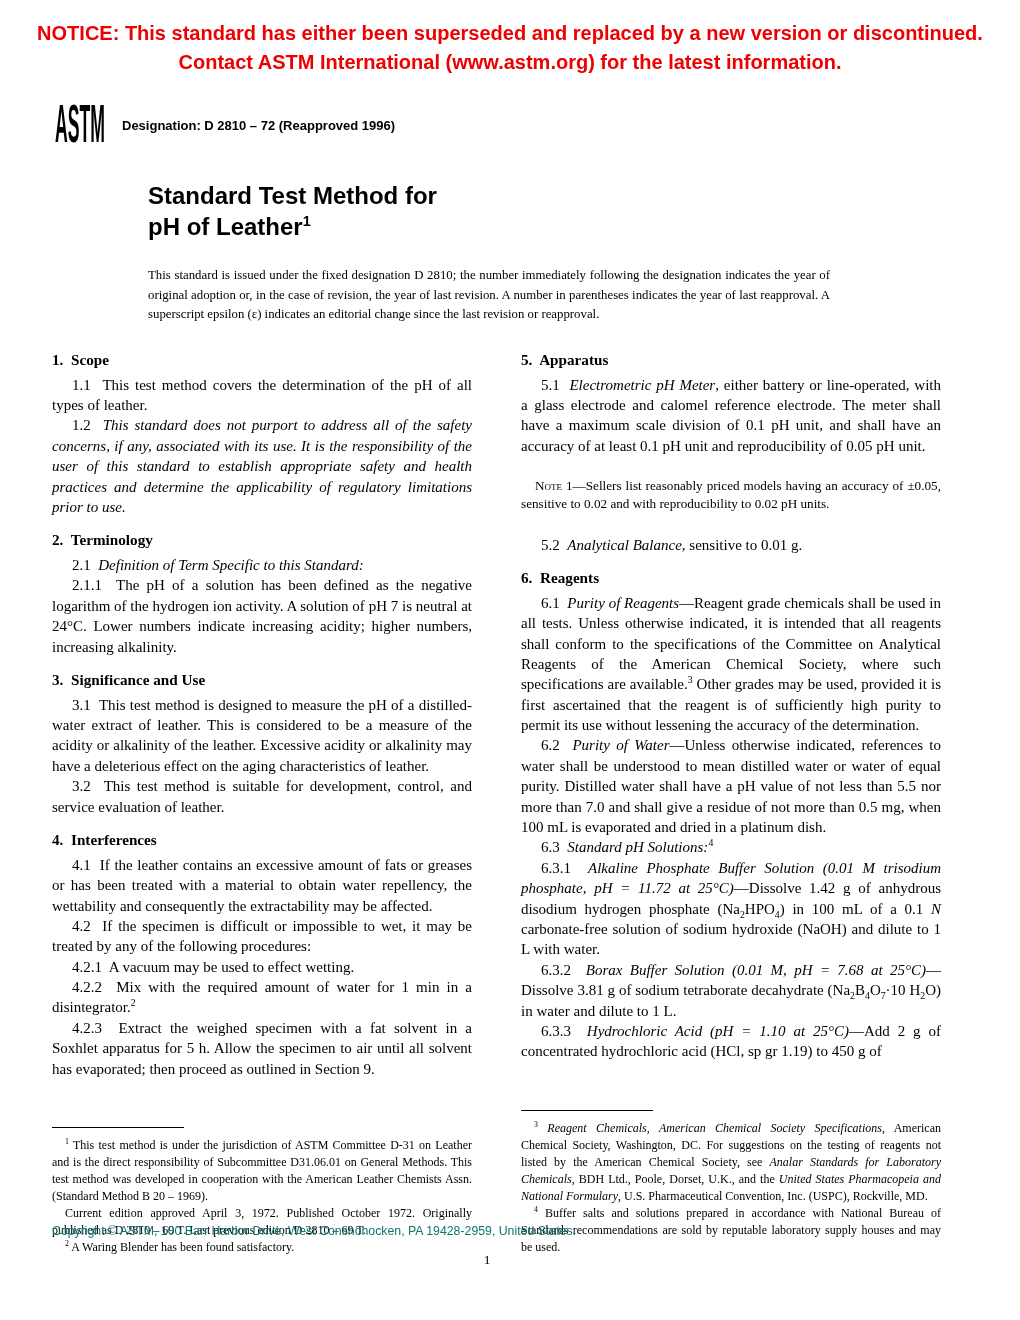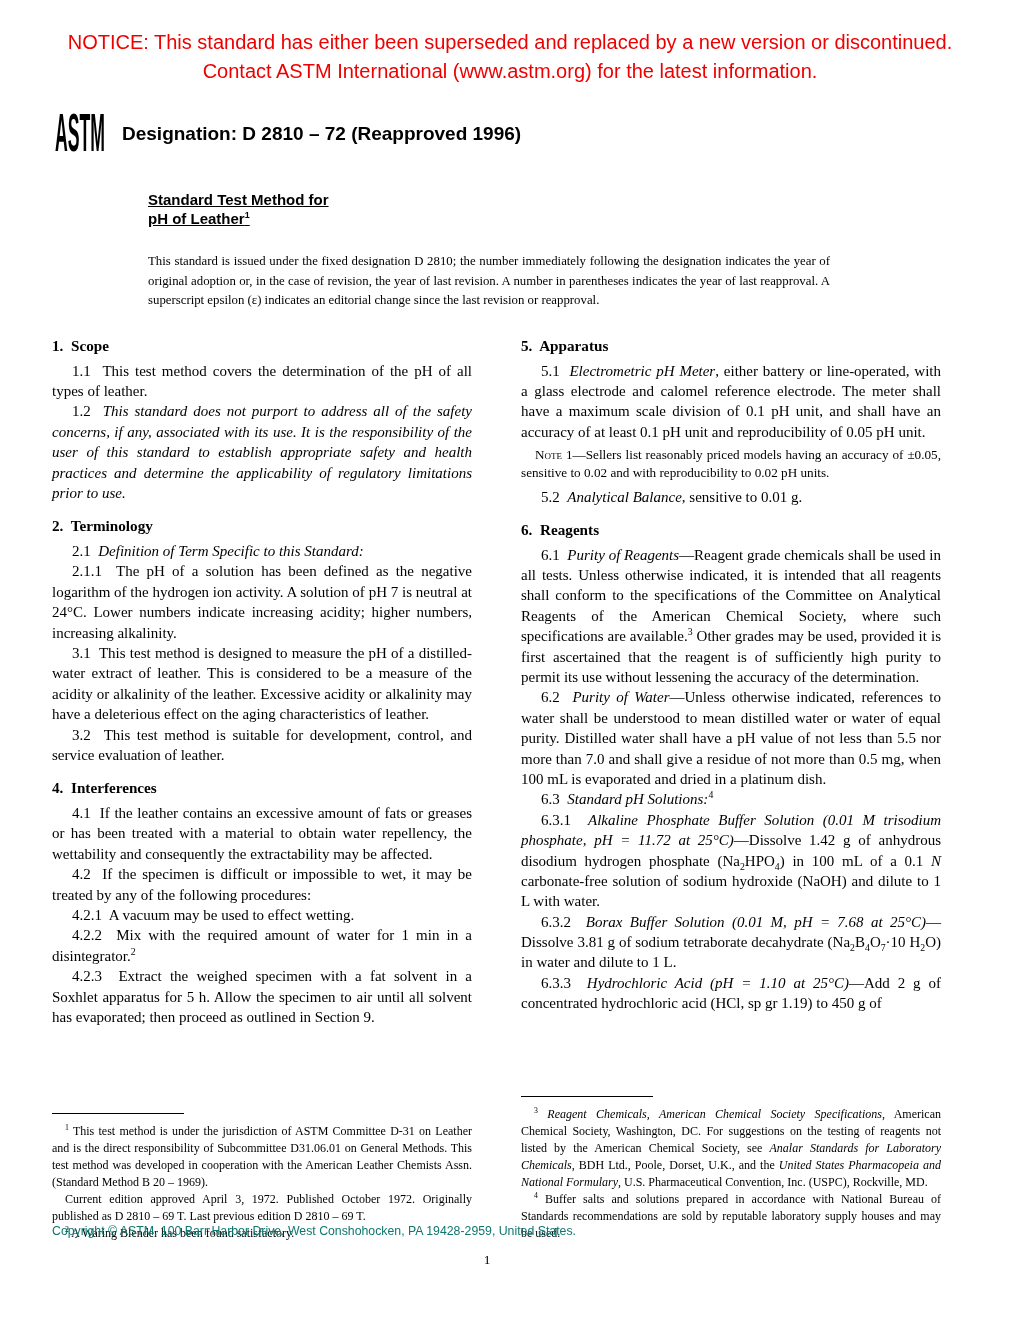--- a/index.html
+++ b/index.html
@@ -6,48 +6,47 @@
   * { margin: 0; padding: 0; box-sizing: border-box; }
   html, body { background: #ffffff; }
   body {
     width: 1020px; height: 1320px;
     font-family: "Liberation Serif", serif;
     color: #000;
     position: relative;
     overflow: hidden;
   }
   .notice {
-    padding-top: 28px;
+    padding-top: 19px;
     text-align: center;
     font-family: "Liberation Sans", sans-serif;
-    font-weight: normal;
+    font-weight: bold;
     font-size: 20px;
     line-height: 1.45;
     color: var(--notice-red);
   }
   .desig-row {
     margin: 18px 0 0 52px;
     display: flex;
     align-items: center;
     gap: 14px;
     height: 60px;
   }
   .logo { width: 56px; height: 60px; flex: 0 0 auto; }
   .designation {
     font-family: "Liberation Sans", sans-serif;
     font-weight: bold;
-    font-size: 19px;
+    font-size: 13px;
   }
   .doc-title {
     margin: 26px 95px 0 148px;
     font-family: "Liberation Sans", sans-serif;
     font-weight: bold;
-    font-size: 15px;
+    font-size: 24px;
     line-height: 1.28;
-    text-decoration: underline;
   }
   .doc-title sup { font-size: 0.6em; }
   .preamble {
     margin: 24px 0 0 148px;
     width: 682px;
     font-size: 12.8px;
     line-height: 1.5;
     text-align: justify;
   }
   .columns {
@@ -64,21 +63,21 @@
     font-size: 15.2px;
     margin: 13px 0 4px 0;
   }
   .colbody .h:first-child { margin-top: 0; }
   .colbody .p { text-align: justify; text-indent: 20px; }
   .colbody .note {
     font-size: 13.2px;
     line-height: 1.38;
     text-align: justify;
     text-indent: 14px;
-    margin: 4px 0;
+    margin: 21px 0;
   }
   .colfoot { margin-top: auto; }
   .fnrule { width: 132px; border-top: 1.5px solid #000; margin: 12px 0 9px 0; }
   .colfoot .fn {
     font-size: 12px;
     line-height: 1.42;
     text-align: justify;
     text-indent: 13px;
   }
   .i { font-style: italic; }
@@ -126,20 +125,21 @@
 
   <div class="columns">
     <div class="col">
       <div class="colbody">
           <div class="h"><span>1.&nbsp; Scope</span></div>
           <div class="p"><span>1.1&nbsp; This test method covers the determination of the pH of all types of leather.</span></div>
           <div class="p"><span>1.2&nbsp; </span><span class="i">This standard does not purport to address all of the safety concerns, if any, associated with its use. It is the responsibility of the user of this standard to establish appropriate safety and health practices and determine the applicability of regulatory limitations prior to use.</span></div>
           <div class="h"><span>2.&nbsp; Terminology</span></div>
           <div class="p"><span>2.1&nbsp; </span><span class="i">Definition of Term Specific to this Standard:</span></div>
           <div class="p"><span>2.1.1&nbsp; The pH of a solution has been defined as the negative logarithm of the hydrogen ion activity. A solution of pH 7 is neutral at 24°C. Lower numbers indicate increasing acidity; higher numbers, increasing alkalinity.</span></div>
+          <div class="h"><span>3.&nbsp; Significance and Use</span></div>
           <div class="p"><span>3.1&nbsp; This test method is designed to measure the pH of a distilled-water extract of leather. This is considered to be a measure of the acidity or alkalinity of the leather. Excessive acidity or alkalinity may have a deleterious effect on the aging characteristics of leather.</span></div>
           <div class="p"><span>3.2&nbsp; This test method is suitable for development, control, and service evaluation of leather.</span></div>
           <div class="h"><span>4.&nbsp; Interferences</span></div>
           <div class="p"><span>4.1&nbsp; If the leather contains an excessive amount of fats or greases or has been treated with a material to obtain water repellency, the wettability and consequently the extractability may be affected.</span></div>
           <div class="p"><span>4.2&nbsp; If the specimen is difficult or impossible to wet, it may be treated by any of the following procedures:</span></div>
           <div class="p"><span>4.2.1&nbsp; A vacuum may be used to effect wetting.</span></div>
           <div class="p"><span>4.2.2&nbsp; Mix with the required amount of water for 1 min in a disintegrator.</span><sup>2</sup></div>
           <div class="p"><span>4.2.3&nbsp; Extract the weighed specimen with a fat solvent in a Soxhlet apparatus for 5 h. Allow the specimen to air until all solvent has evaporated; then proceed as outlined in Section 9.</span></div>
         </div>
       <div class="colfoot">

